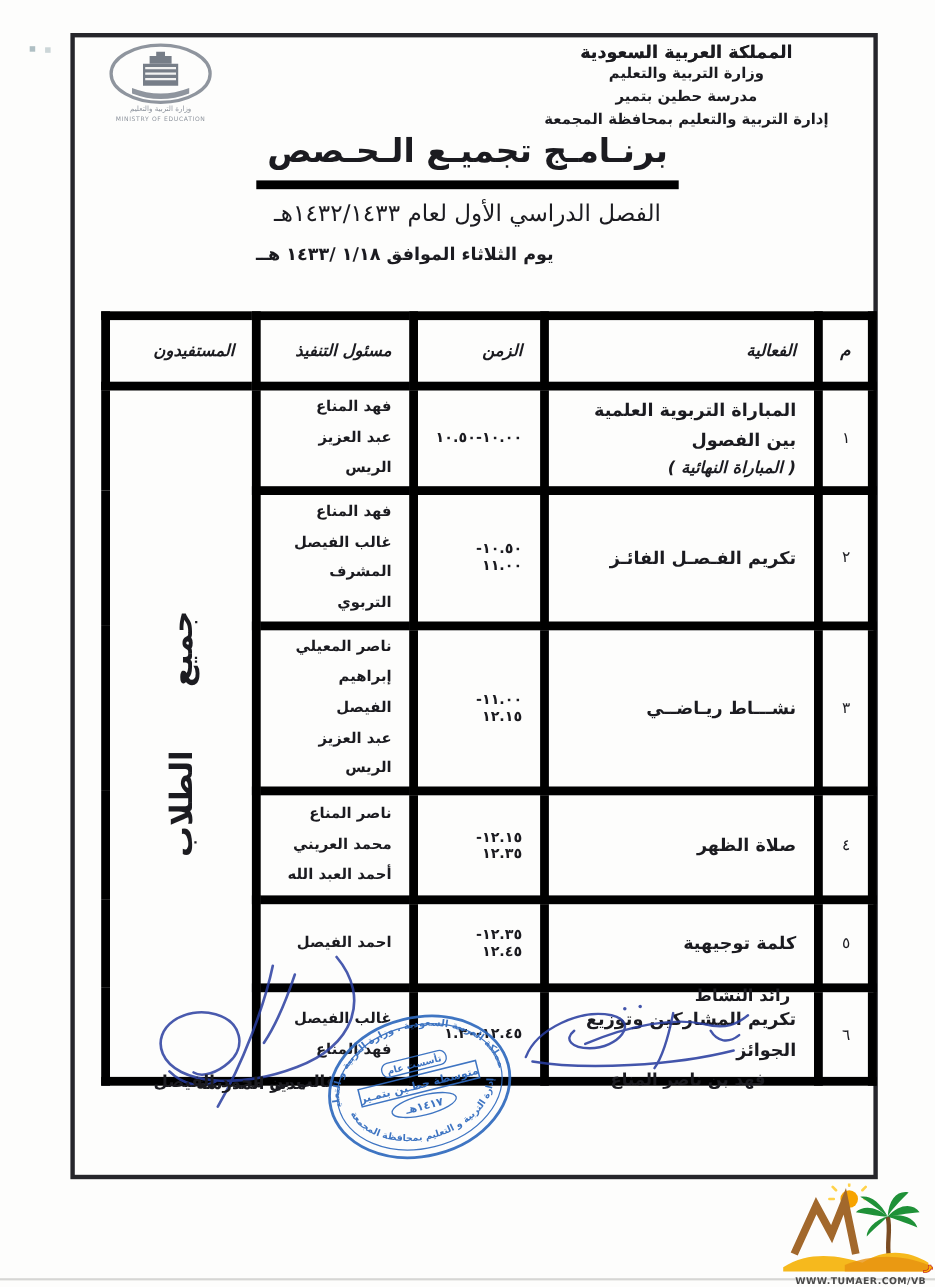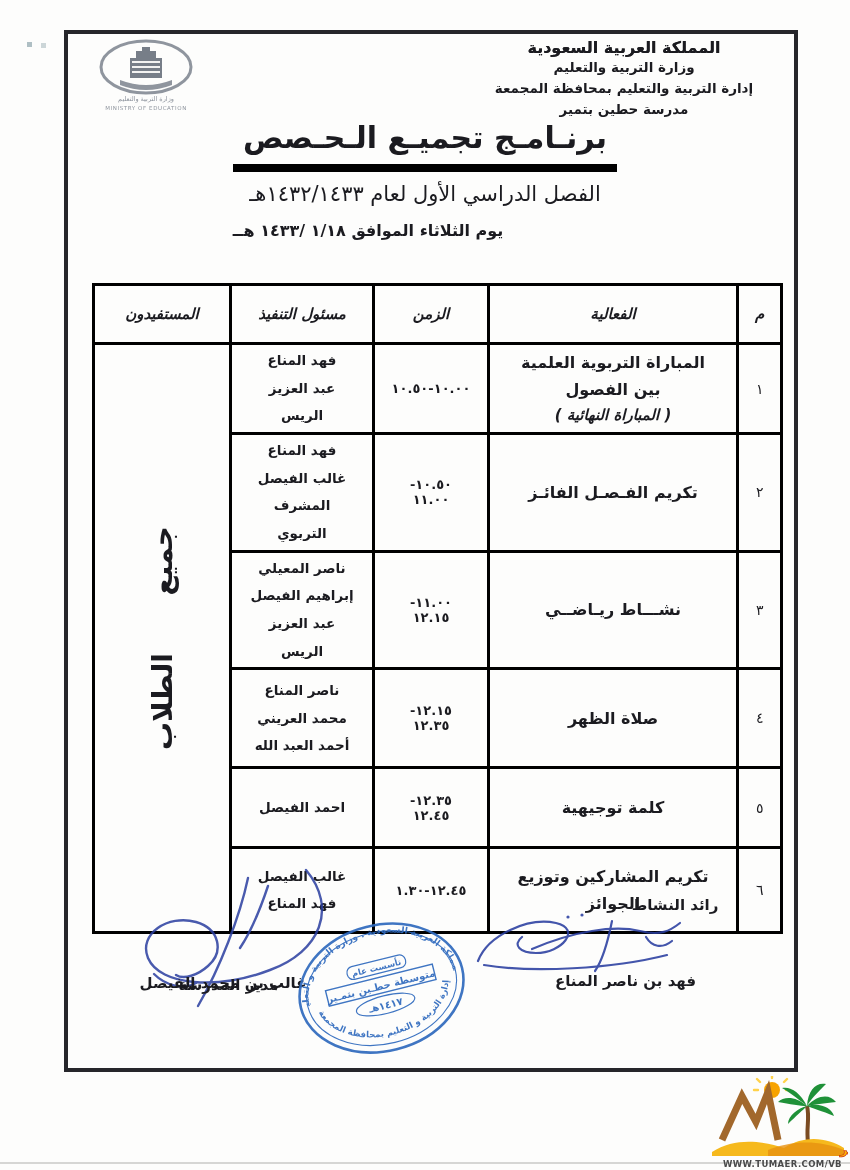--- a/index.html
+++ b/index.html
@@ -21,21 +21,21 @@
   .emblem{left:90px;top:38px;}
 
   
   .title-wrap{top:120px;left:0;width:850px;text-align:center;direction:rtl;}
   .main-title{display:inline-block;font-size:30px;font-weight:bold;padding:0 10px 9px;border-bottom:8px solid #000000;letter-spacing:.5px;}
   .term-line{top:182px;left:0;width:850px;text-align:center;direction:rtl;font-size:21px;}
   .date-line{top:221px;left:0;width:736px;text-align:center;direction:rtl;font-size:16px;font-weight:bold;}
 
   
   table.sched{position:absolute;top:283px;left:92px;border-collapse:collapse;direction:rtl;table-layout:fixed;background:transparent;}
-  .sched td,.sched th{border:3px solid #000000;padding:2px 16px;text-align:center;vertical-align:middle;}
+  .sched td,.sched th{border:8px solid #000000;padding:2px 16px;text-align:right;vertical-align:middle;}
   .sched th{font-size:15px;font-weight:bold;font-style:italic;height:52px;}
   .cell-no{font-size:14px;}
   .cell-act{font-size:16px;font-weight:bold;line-height:1.7;}
   .cell-act .sub{font-size:15px;font-weight:bold;font-style:italic;}
   .cell-time{font-size:13px;font-weight:700;}
   .cell-exec{font-size:13.5px;font-weight:bold;line-height:2.05;}
   .cell-benef{position:relative;}
   .vert-text{position:absolute;top:50%;left:50%;transform:translate(-50%,-50%) rotate(-90deg);
     white-space:nowrap;font-size:28px;font-weight:bold;word-spacing:48px;direction:rtl;}
 
@@ -72,22 +72,22 @@
     <path d="M42,24 h28 M42,29 h28 M42,34 h28" stroke="#f3f3f2" stroke-width="2"></path>
     <path d="M30,42 Q56,52 82,42 L82,47 Q56,57 30,47 Z" fill="#8f959e"></path>
     <text x="56" y="63" text-anchor="middle" font-size="6.5" fill="#8f959e">وزارة التربية والتعليم</text>
     <text x="56" y="72" text-anchor="middle" font-size="5.5" letter-spacing="0.6" fill="#8f959e">MINISTRY OF EDUCATION</text>
   </svg>
 </div>
 
 <div class="abs hdr">
   <div class="kingdom">المملكة العربية السعودية</div>
   <div class="hline">وزارة التربية والتعليم</div>
+  <div class="hline">مدرسة حطين بتمير</div>
   <div class="hline">إدارة التربية والتعليم بمحافظة المجمعة</div>
-  <div class="hline">مدرسة حطين بتمير</div>
 </div>
 
 <div class="abs title-wrap">
   <span class="main-title">برنـامـج تجميـع الـحـصص</span>
 </div>
 <div class="abs term-line">الفصل الدراسي الأول لعام ١٤٣٢/١٤٣٣هـ</div>
 <div class="abs date-line">يوم الثلاثاء الموافق ١/١٨ /١٤٣٣ هــ</div>
 
 <table class="sched">
   <colgroup>

